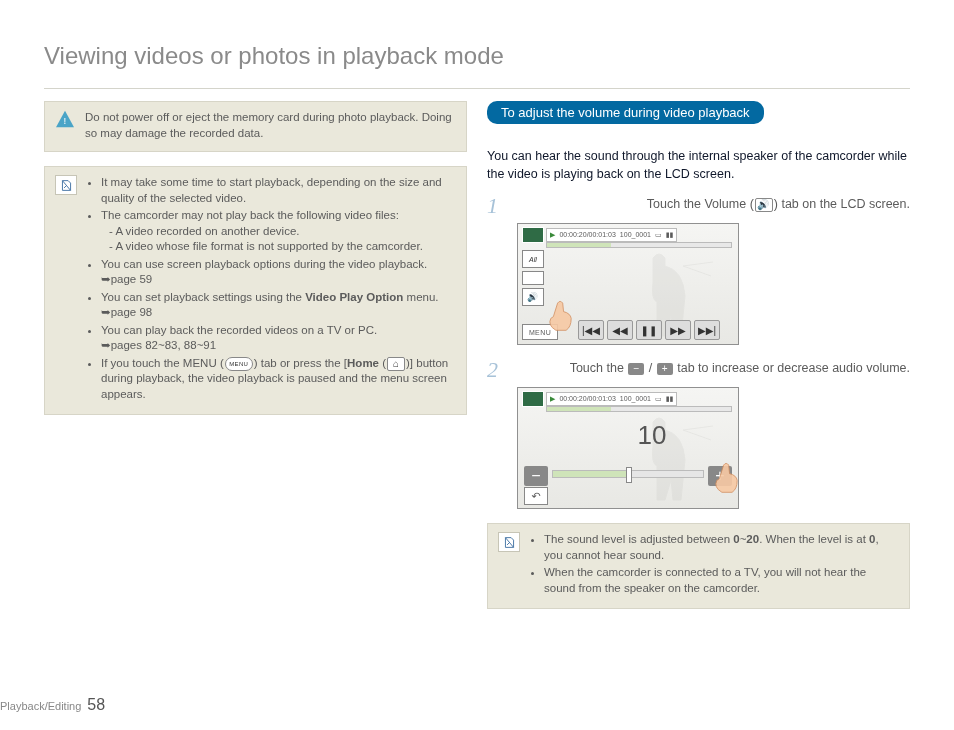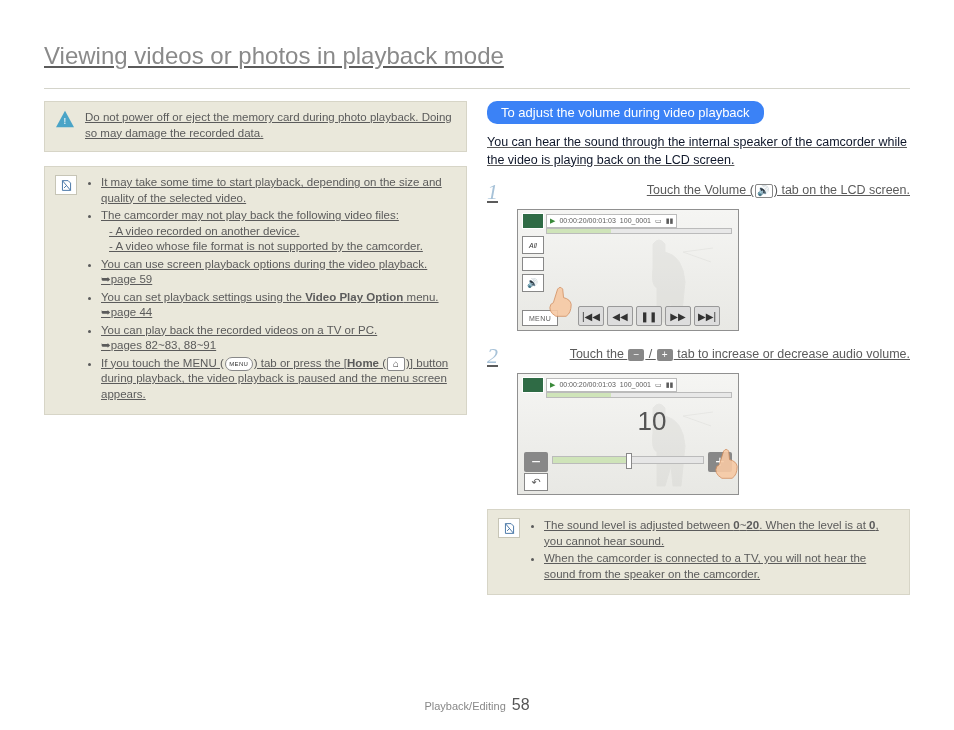--- a/index.html
+++ b/index.html
@@ -6,21 +6,20 @@
     margin: 0;
     font-family: Arial, Helvetica, sans-serif;
     background: #fff;
     width: 954px;
     height: 730px;
     color: #5b5b5b;
     position: relative;
   }
   .page {
     padding: 42px 44px 32px 44px;
-    text-decoration: underline;
   }
   h1.title {
     font-size: 24px;
     font-weight: normal;
     color: #8a8a8a;
     margin: 0 0 18px 0;
   }
   .hr {
     border: none;
     border-top: 1px solid #d4d4cb;
@@ -57,26 +56,26 @@
     padding-left: 16px;
   }
   .box ul li {
     margin-bottom: 2px;
   }
   .sub {
     padding-left: 8px;
   }
   .pill {
     display: inline-block;
-    background: #3b82f6;
+    background: #0369a1;
     color: #fff;
     font-size: 13px;
     padding: 4px 14px 4px 14px;
     border-radius: 10px;
-    margin-bottom: 6px;
+    margin-bottom: 20px;
   }
   .intro {
     font-size: 12.5px;
     line-height: 1.4;
     margin: 4px 0 12px 0;
     color: #0f172a;
   }
   .step {
     display: flex;
     align-items: flex-start;
@@ -278,21 +277,20 @@
   .inline-ico.oval {
     border-radius: 7px;
     width: 26px;
     font-size: 6px;
     letter-spacing: 0.3px;
   }
   .footer {
     position: absolute;
     bottom: 16px;
     width: 100%;
-    text-align: center;
     font-size: 11px;
     color: #888;
   }
   .footer .pg {
     font-size: 16px;
     color: #555;
     margin-left: 6px;
   }
   .warn-icon {
     width: 20px; height: 18px;
@@ -348,21 +346,21 @@
               <span>The camcorder may not play back the following video files:</span>
               <div class="sub">- A video recorded on another device.</div>
               <div class="sub">- A video whose file format is not supported by the camcorder.</div>
             </li>
             <li>
               <span>You can use screen playback options during the video playback.</span><br>
               ➥<span>page 59</span>
             </li>
             <li>
               <span>You can set playback settings using the </span><b>Video Play Option</b><span> menu.</span><br>
-              ➥<span>page 44</span>
+              ➥<span>page 98</span>
             </li>
             <li>
               <span>You can play back the recorded videos on a TV or PC.</span><br>
               ➥<span>pages 82~83, 88~91</span>
             </li>
             <li>
               <span>If you touch the MENU (</span><span class="inline-ico lite oval">MENU</span><span>) tab or press the [</span><b>Home</b><span> (</span><span class="inline-ico lite">⌂</span><span>)] button during playback, the video playback is paused and the menu screen appears.</span>
             </li>
           </ul>
         </div>

